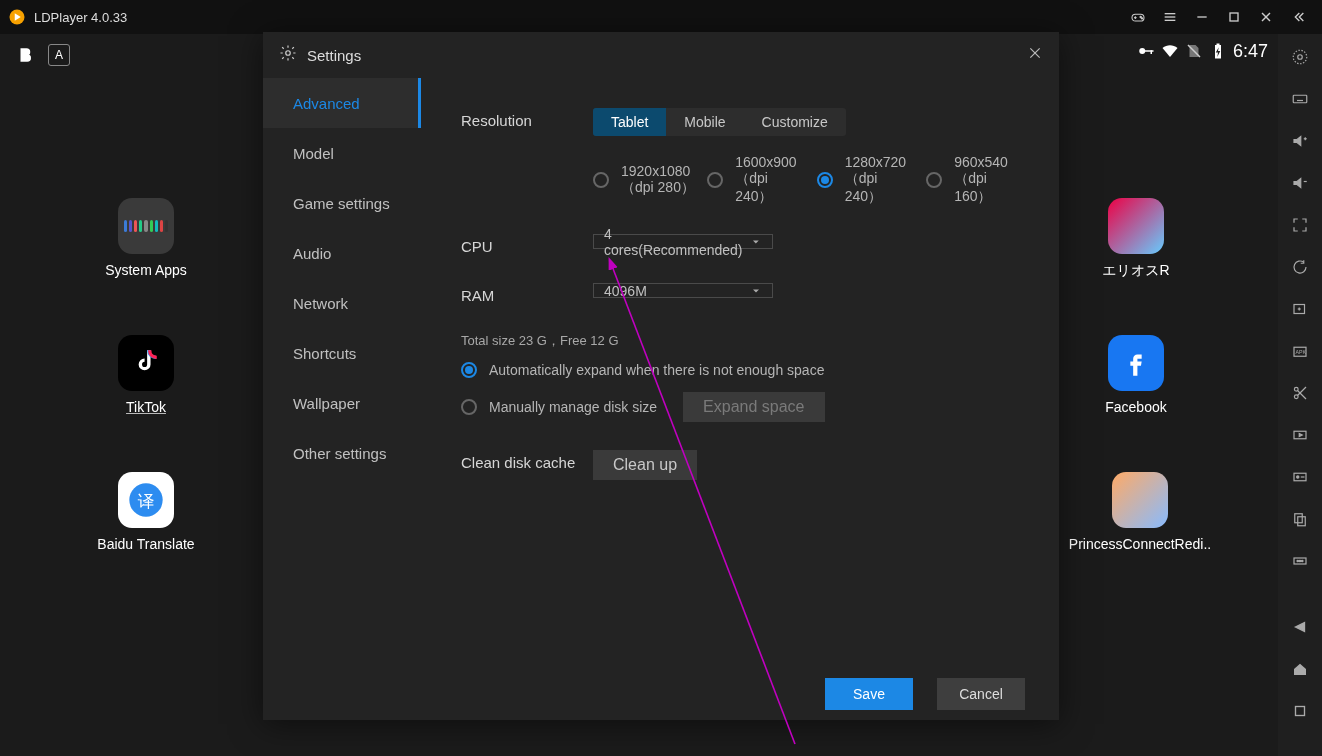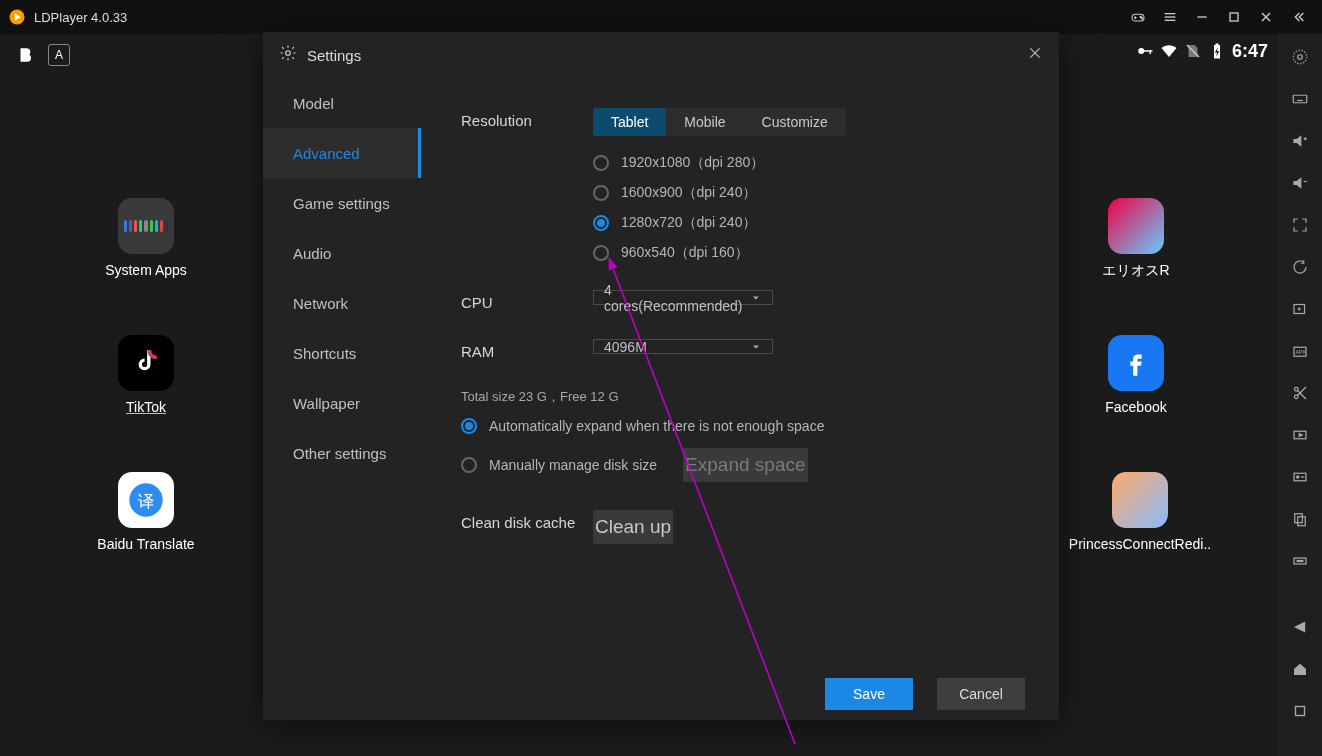--- a/index.html
+++ b/index.html
@@ -63,32 +63,32 @@
   
   .dmain { flex: 1; padding: 30px 40px 20px 40px; background: #232323; overflow: hidden; }
   .row { display: flex; margin-bottom: 28px; }
   .row .rlabel { width: 132px; color: #d6d6d6; font-size: 15px; padding-top: 4px; }
   .row .rcontent { flex: 1; color: #b5b5b5; font-size: 14px; }
   
   .tabbtns { display: flex; background: #2d2d2d; border-radius: 3px; overflow: hidden; width: fit-content; }
   .tabbtn { padding: 6px 18px; font-size: 14px; color: #c8c8c8; }
   .tabbtn.active { background: #0c4a6e; color: #fff; }
   
-  .radio-list { margin-top: 18px; display: flex; flex-direction: column; gap: 12px; }
+  .radio-list { margin-top: 18px; display: flex; flex-direction: row; gap: 12px; align-items: center; }
   .radio-item { display: flex; align-items: center; gap: 12px; }
   .radio-circle { width: 16px; height: 16px; border: 2px solid #666; border-radius: 50%; position: relative; flex-shrink:0; }
   .radio-item.selected .radio-circle { border-color: #1c88e5; }
   .radio-item.selected .radio-circle::after { content:""; position:absolute; inset:2px; background:#1c88e5; border-radius:50%; }
   .radio-item .rtxt { color: #b5b5b5; font-size: 14px; }
   
   .select { width: 180px; height: 15px; border: 1px solid #4a4a4a; display: flex; align-items: center; padding: 0 10px; justify-content: space-between; color: #c0c0c0; font-size: 14px; }
   .select svg { width: 12px; height: 12px; }
   
   .diskinfo { color: #a8a8a8; font-size: 13px; margin-bottom: 12px; }
-  .smallbtn { display: inline-block; padding: 6px 2px; background: #3a3a3a; color: #c8c8c8; font-size: 19px; margin-left: 14px; }
+  .smallbtn { display: inline-block; padding: 6px 20px; background: #3a3a3a; color: #c8c8c8; font-size: 16px; margin-left: 14px; }
   .smallbtn.disabled { color: #7a7a7a; }
   
   .dfooter { height: 42px; display: flex; justify-content: flex-end; gap: 24px; padding-right: 34px; }
   .btn { width: 88px; height: 32px; display: flex; align-items: center; justify-content: center; font-size: 14px; }
   .btn.primary { background: #1c88e5; color: #fff; }
   .btn.secondary { background: #3e3e3e; color: #ddd; }
   
   
   .arrow-annot { position: absolute; z-index: 6; pointer-events: none; }
 </style>
@@ -174,21 +174,21 @@
         <line x1="4" y1="4" x2="20" y2="20" stroke="#ccc" stroke-width="2"></line>
       </svg>
     </span>
   <span class="sicon batt-icon">
       <svg viewBox="0 0 24 24" fill="#fff">
         <rect x="8" y="4" width="8" height="18"></rect>
         <rect x="10" y="2" width="4" height="2"></rect>
         <polygon points="13,7 9,14 12,14 11,20 15,12 12,12" fill="#222"></polygon>
       </svg>
     </span>
-  <span class="sicon" style="font-weight:700;">6:47</span>
+  <span class="sicon" style="font-weight:400;">6:47</span>
 </div>
 
 <div class="righttools">
   <span class="rt">
       <svg viewBox="0 0 24 24" fill="none" stroke="#aaa" stroke-width="1.6" stroke-dasharray="2 2">
         <circle cx="12" cy="12" r="9"></circle>
         <circle cx="12" cy="12" r="3" stroke-dasharray="0"></circle>
       </svg>
     </span>
   <span class="rt">
@@ -349,22 +349,22 @@
           <path d="M12 2v3M12 19v3M4.2 4.2l2.1 2.1M17.7 17.7l2.1 2.1M2 12h3M19 12h3M4.2 19.8l2.1-2.1M17.7 6.3l2.1-2.1"></path>
         </svg></span>
     <span class="dtitle">Settings</span>
     <span class="dclose"><svg viewBox="0 0 24 24" stroke="#bbb" stroke-width="1.8">
           <line x1="5" y1="5" x2="19" y2="19"></line>
           <line x1="19" y1="5" x2="5" y2="19"></line>
         </svg></span>
   </div>
   <div class="dbody">
     <div class="dside">
+      <div class="sitem active">Advanced</div>
       <div class="sitem">Model</div>
-      <div class="sitem active">Advanced</div>
       <div class="sitem">Game settings</div>
       <div class="sitem">Audio</div>
       <div class="sitem">Network</div>
       <div class="sitem">Shortcuts</div>
       <div class="sitem">Wallpaper</div>
       <div class="sitem">Other settings</div>
     </div>
     <div class="dmain">
 
       <div class="row">

